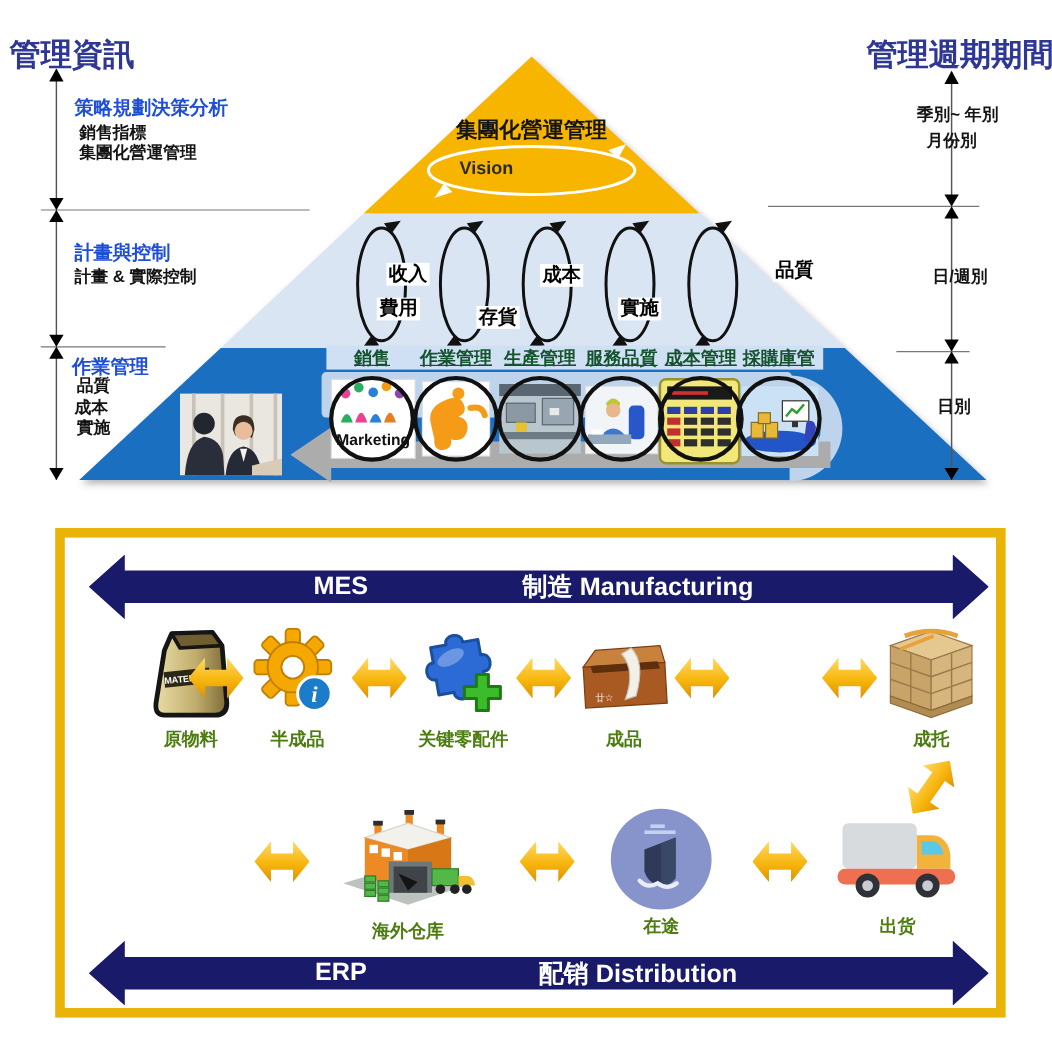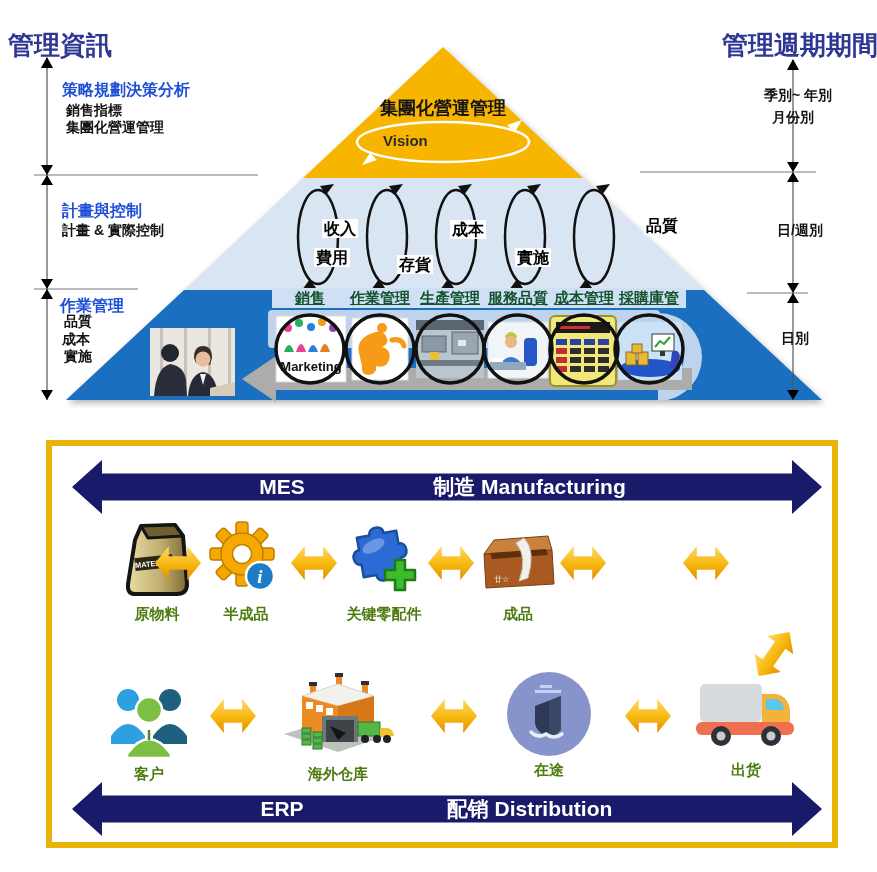--- a/index.html
+++ b/index.html
@@ -10,21 +10,21 @@
   
   .axis-title{font-size:26px;font-weight:bold;color:#2F3795;white-space:nowrap;text-align:right;}
   .lvl-head{font-size:16px;font-weight:bold;color:#1d4ed8;white-space:nowrap;}
   .lvl-sub{font-size:14px;font-weight:bold;color:#141414;white-space:nowrap;}
   .period{font-size:14px;font-weight:bold;color:#141414;text-align:center;white-space:nowrap;transform:translateX(-50%);}
   .apex-title{font-size:18px;font-weight:bold;color:#141414;text-align:center;}
   .vision{font-size:15px;font-weight:bold;color:#2b2b2b;}
   .chip{font-size:16px;font-weight:bold;color:#000;background:#fff;padding:0 2px;line-height:1.2;white-space:nowrap;margin-left:48px;}
   .mlink{font-size:15px;font-weight:bold;color:#14532d;text-decoration:underline;white-space:nowrap;transform:translateX(-50%);cursor:pointer;}
   
-  .flow-box{position:absolute;left:46px;top:440px;width:792px;height:408px;background:#fff;border:6px solid #eab308;box-sizing:border-box;}
+  .flow-box{position:absolute;left:46px;top:440px;width:792px;height:408px;background:#fff;border:8px solid #eab308;box-sizing:border-box;}
   .banner{position:absolute;left:20px;width:750px;height:54px;background:#1A1A6B;
           clip-path:polygon(0 50%,4% 0,4% 25%,96% 25%,96% 0,100% 50%,96% 100%,96% 75%,4% 75%,4% 100%);}
   .banner span{position:absolute;top:50%;transform:translate(-50%,-50%);color:#fff;font-weight:bold;font-size:21px;white-space:nowrap;}
   .harrow{position:absolute;width:46px;height:34px;
           background:linear-gradient(180deg,#FFD965 0%,#F7B60D 55%,#E09000 100%);
           clip-path:polygon(0 50%,30% 0,30% 30%,70% 30%,70% 0,100% 50%,70% 100%,70% 70%,30% 70%,30% 100%);}
   .flow-item{position:absolute;text-align:center;}
   .flow-item svg{margin:0 auto;}
   .flow-label{font-size:15px;font-weight:bold;color:#4d7c0f;white-space:nowrap;margin-top:3px;}
 </style>
@@ -317,42 +317,44 @@
           <polygon points="12,30 22,16 76,12 80,26" fill="#C8823E" stroke="#7A3E12" stroke-width="1"></polygon>
           <polygon points="18,29 74,25 76,31 20,35" fill="#5E2F0C"></polygon>
           <path d="M52,14 q12,12 4,40 l-9,3 q9,-24 -3,-38 z" fill="#F2F0E8" stroke="#C8C2B4" stroke-width="1"></path>
           <text x="22" y="58" font-size="8" fill="#F5EFE5">廿☆</text>
         </g>
       </svg>
       <div class="flow-label">成品</div>
     </div>
 
 
+    <div class="flow-item" style="left:667px;top:72px;width:110px;">
+      <svg width="84" height="84" viewBox="0 0 84 84">
+        <polygon points="42,6 76,18 42,30 8,18" fill="#E4C890" stroke="#9A7A4A"></polygon>
+        <polygon points="8,18 42,30 42,72 8,60" fill="#C8A468" stroke="#9A7A4A"></polygon>
+        <polygon points="76,18 42,30 42,72 76,60" fill="#D6B67C" stroke="#9A7A4A"></polygon>
+        <g stroke="#9A7A4A" stroke-width="1.2" fill="none">
+          <path d="M8,32 L42,44 M8,46 L42,58 M25,24.5 L25,66"></path>
+          <path d="M76,32 L42,44 M76,46 L42,58 M59,24.5 L59,66"></path>
+        </g>
+        <path d="M20,10 Q42,2 64,10" stroke="#E8A23C" stroke-width="4" fill="none"></path>
+        <path d="M16,21 L44,10" stroke="#E8A23C" stroke-width="3" fill="none"></path>
+        <polygon points="8,60 42,72 76,60 76,66 42,78 8,66" fill="#B08C50" stroke="#8A6A3A"></polygon>
+      </svg>
+      <div class="flow-label">成托</div>
+    </div>
 
     <div class="harrow" style="left:103px;top:100px;"></div>
     <div class="harrow" style="left:239px;top:100px;"></div>
     <div class="harrow" style="left:376px;top:100px;"></div>
     <div class="harrow" style="left:508px;top:100px;"></div>
     <div class="harrow" style="left:631px;top:100px;"></div>
 
     <div class="harrow" style="left:695px;top:192px;width:54px;height:32px;transform:rotate(-55deg);"></div>
 
-    <div class="flow-item" style="left:27px;top:224px;width:140px;">
-      <svg width="92" height="92" viewBox="0 0 92 92">
-        <circle cx="25" cy="30" r="11" fill="#2E9FE0"></circle>
-        <path d="M8,66 Q25,42 42,66 L42,74 L8,74 Z" fill="#2E9FE0"></path>
-        <circle cx="67" cy="30" r="11" fill="#1E607E"></circle>
-        <path d="M50,66 Q67,42 84,66 L84,74 L50,74 Z" fill="#1E607E"></path>
-        <circle cx="46" cy="40" r="13" fill="#7CBF45" stroke="#fff" stroke-width="2.5"></circle>
-        <path d="M24,84 Q46,54 68,84 L68,88 L24,88 Z" fill="#7CBF45" stroke="#fff" stroke-width="2.5"></path>
-        <polygon points="41,58 51,58 46,71" fill="#fff"></polygon>
-        <line x1="46" y1="60" x2="46" y2="70" stroke="#4A8A26" stroke-width="2.5"></line>
-      </svg>
-      <div class="flow-label">客户</div>
-    </div>
 
     <div class="flow-item" style="left:427px;top:224px;width:140px;">
       <svg width="88" height="88" viewBox="0 0 88 88">
         <circle cx="44" cy="44" r="42" fill="#8793CB"></circle>
         <rect x="30" y="20" width="26" height="3" fill="#C3D2F2"></rect>
         <rect x="35" y="15" width="12" height="3" fill="#C3D2F2"></rect>
         <path d="M30,36 L56,26 L56,58 Q50,68 41,66 Q32,62 30,54 Z" fill="#2E3A58"></path>
         <path d="M44,31 L56,26 L56,60 Q50,67 44,66 Z" fill="#3A4868"></path>
         <path d="M26,62 q7,7 15,2 q8,6 16,0" stroke="#E8EDF8" stroke-width="3.5" fill="none" stroke-linecap="round"></path>
       </svg>

